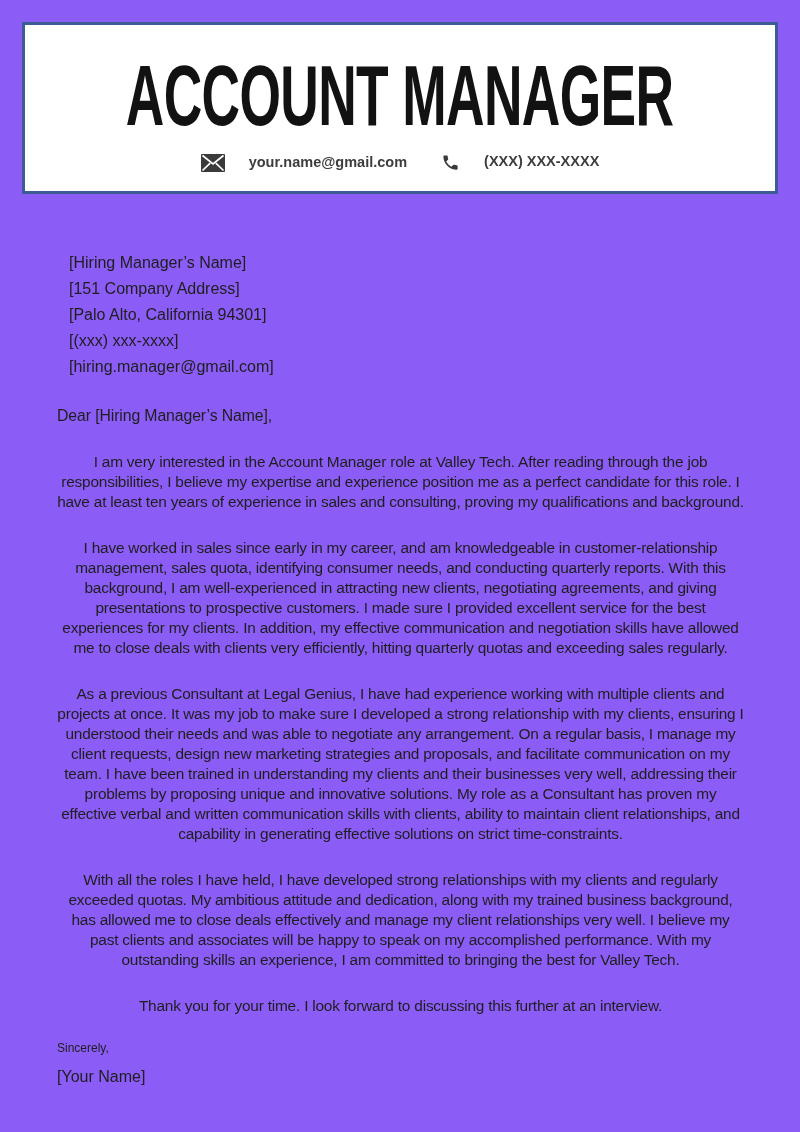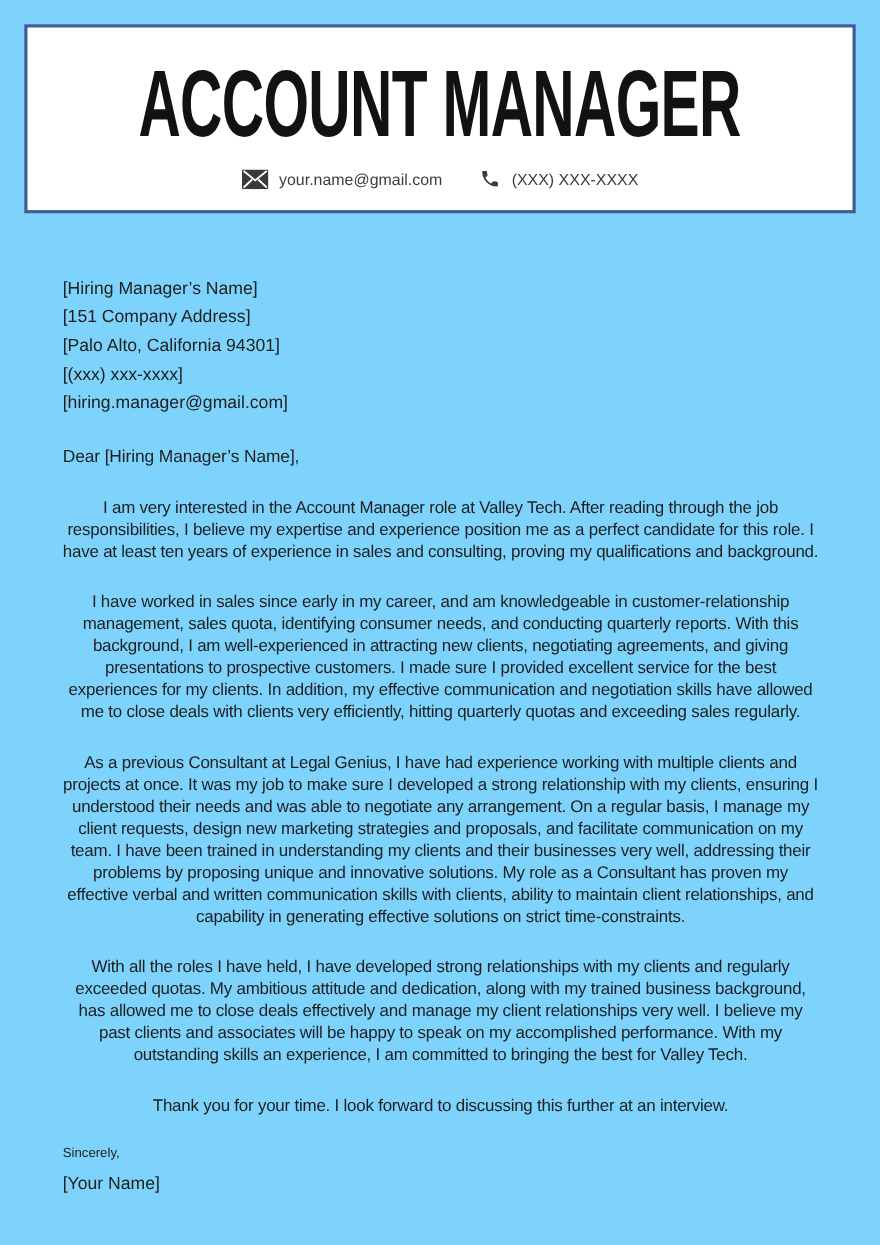--- a/index.html
+++ b/index.html
@@ -1,20 +1,20 @@
 <!DOCTYPE html>
 <html style="--accent-border: #3e5c94; --icon: #3a3a3a; --title: #121212; --body-text: #1e1e1e;"><head>
 <meta charset="utf-8">
 <style>
   html, body { margin: 0; padding: 0; background: #ffffff; }
   .page {
     position: relative;
     width: 800px;
     height: 1132px;
-    background: #7dd3fc;
+    background: #8b5cf6;
     overflow: hidden;
     font-family: "Liberation Sans", sans-serif;
     color: var(--body-text, #1e1e1e);
   }
   
   .header-box {
     box-sizing: border-box;
     width: 756px;
     height: 172px;
     margin: 22px auto 0;
@@ -42,29 +42,29 @@
   }
   .contact-row {
     display: flex;
     justify-content: center;
     align-items: center;
     gap: 34px;
     margin-top: 22px;
     font-size: 14.5px;
     color: #3d3d3d;
   }
-  .contact-item { display: flex; align-items: flex-end; gap: 10px; }
+  .contact-item { display: flex; align-items: flex-start; gap: 24px; font-weight: bold; }
   .icon { color: var(--icon, #3a3a3a); display: inline-flex; }
   .icon svg { display: block; }
   
   .letter { padding: 20px 56px 0 57px; }
   .letter p { margin: 0; }
   .date { font-size: 16px; line-height: 20px; }
   .recipient { margin-top: 36px; }
-  .recipient p { font-size: 16px; line-height: 26px; }
+  .recipient p { font-size: 16px; line-height: 26px; margin-left: 12px; }
   .greeting { margin-top: 26px !important; font-size: 15.8px; line-height: 20px; letter-spacing: -0.1px; }
   .para {
     margin-top: 26px !important;
     font-size: 15.4px;
     line-height: 20px;
     letter-spacing: -0.2px;
     color: var(--body-text, #1e1e1e);
     text-align: center;
   }
   .closing { margin-top: 22px !important; font-size: 12px; line-height: 20px; }

